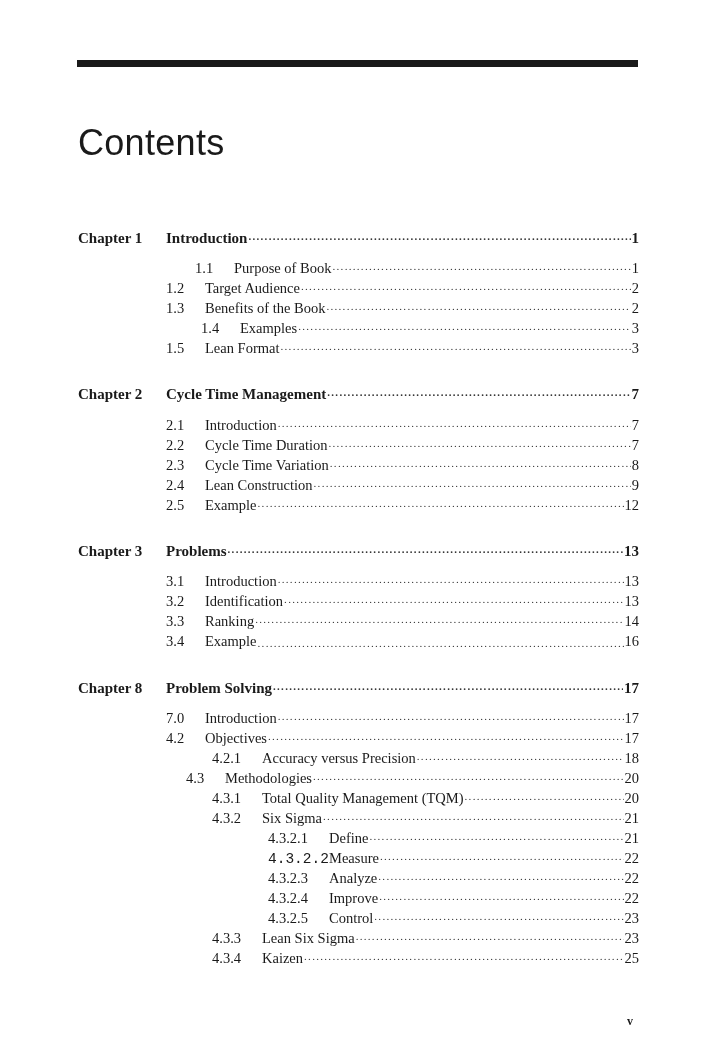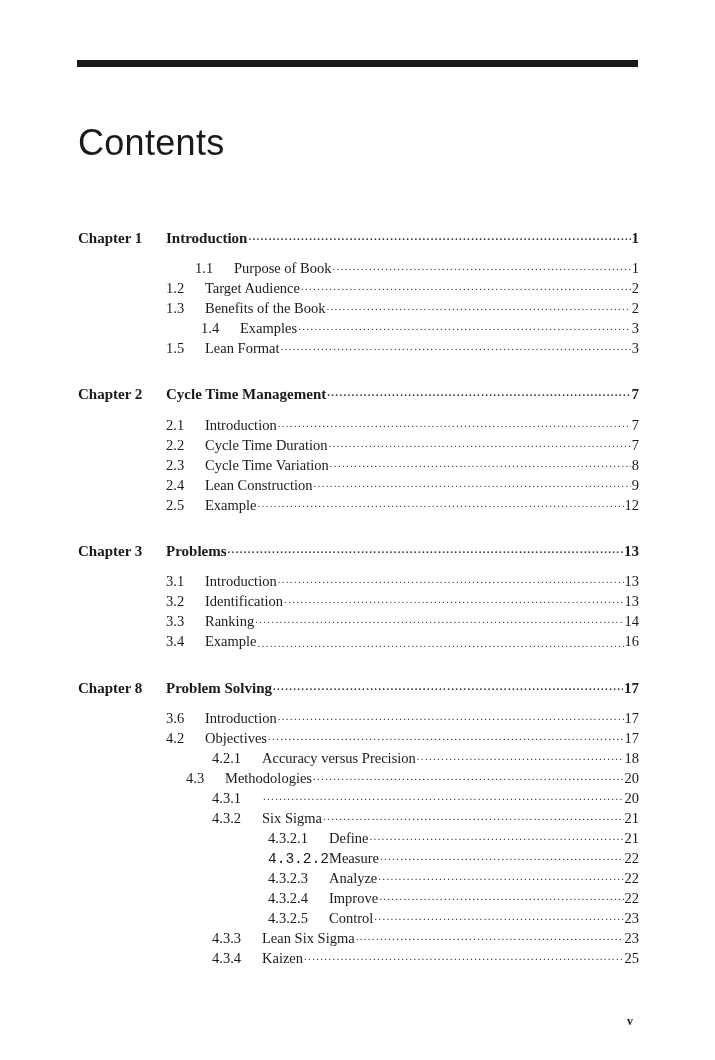--- a/index.html
+++ b/index.html
@@ -126,21 +126,21 @@
       <span class="dots"></span>
       <span class="page">16</span>
     </div>
     <div class="entry chapter" style="left: 78px; width: 561px; top: 679px;">
       <span class="num" style="width: 88px;">Chapter 8</span>
       <span class="label">Problem Solving</span>
       <span class="dots"></span>
       <span class="page">17</span>
     </div>
     <div class="entry" style="left: 166px; width: 473px; top: 709px;">
-      <span class="num" style="width: 39px;">3.6</span>
+      <span class="num" style="width: 39px;">7.0</span>
       <span class="label">Introduction</span>
       <span class="dots"></span>
       <span class="page">17</span>
     </div>
     <div class="entry" style="left: 166px; width: 473px; top: 729px;">
       <span class="num" style="width: 39px;">4.2</span>
       <span class="label">Objectives</span>
       <span class="dots"></span>
       <span class="page">17</span>
     </div>
@@ -151,20 +151,21 @@
       <span class="page">18</span>
     </div>
     <div class="entry" style="left: 166px; width: 473px; top: 769px;">
       <span class="num" style="width: 39px; margin-left: 20px;">4.3</span>
       <span class="label">Methodologies</span>
       <span class="dots"></span>
       <span class="page">20</span>
     </div>
     <div class="entry" style="left: 212px; width: 427px; top: 789px;">
       <span class="num" style="width: 50px;">4.3.1</span>
+      <span class="label">Total Quality Management (TQM)</span>
       <span class="dots"></span>
       <span class="page">20</span>
     </div>
     <div class="entry" style="left: 212px; width: 427px; top: 809px;">
       <span class="num" style="width: 50px;">4.3.2</span>
       <span class="label">Six Sigma</span>
       <span class="dots"></span>
       <span class="page">21</span>
     </div>
     <div class="entry" style="left: 268px; width: 371px; top: 829px;">

